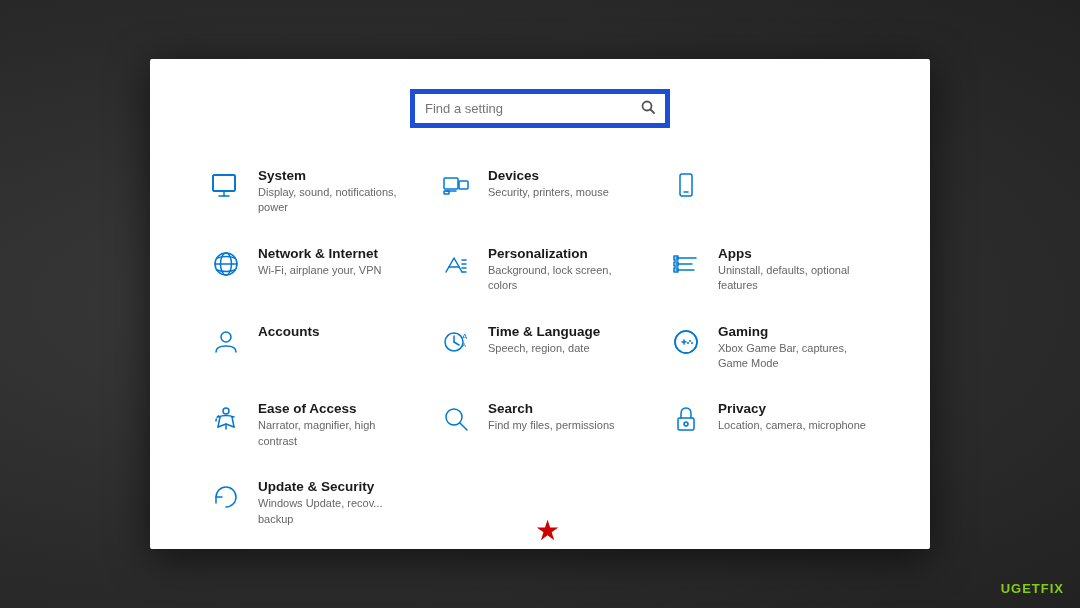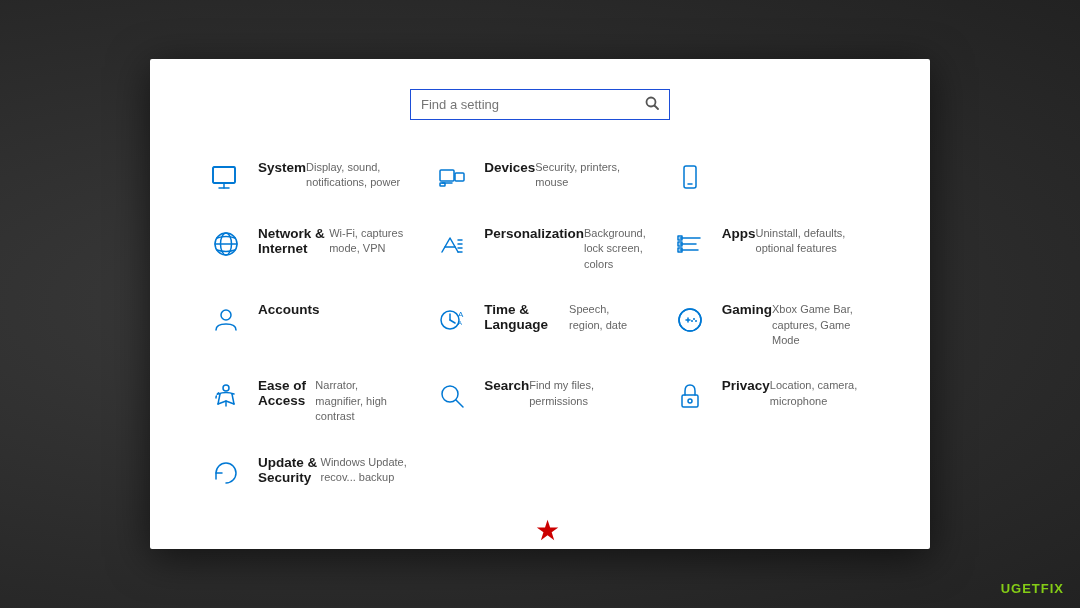--- a/index.html
+++ b/index.html
@@ -29,21 +29,21 @@
       border-radius: 2px;
       box-shadow: 0 8px 40px rgba(0,0,0,0.6);
       display: flex;
       flex-direction: column;
       align-items: center;
       padding: 30px 20px 20px;
     }
     .search-bar-container {
       display: flex;
       align-items: center;
-      border: 1px solid #1d4ed8;
+      border: 5px solid #1d4ed8;
       width: 260px;
       padding: 6px 10px;
       margin-bottom: 30px;
       background: #fff;
     }
     .search-bar-container input {
       border: none;
       outline: none;
       flex: 1;
       font-size: 13px;
@@ -82,20 +82,21 @@
       width: 32px;
       height: 32px;
       fill: none;
       stroke: #0078d4;
       stroke-width: 1.5;
       stroke-linecap: round;
       stroke-linejoin: round;
     }
     .item-text {
       display: flex;
+      flex-direction: column;
     }
     .item-title {
       font-size: 13.5px;
       font-weight: 600;
       color: #1a1a1a;
       margin-bottom: 2px;
     }
     .item-desc {
       font-size: 11px;
       color: #666;
@@ -183,21 +184,21 @@
         <svg viewBox="0 0 32 32">
           <circle cx="16" cy="16" r="11"></circle>
           <ellipse cx="16" cy="16" rx="5.5" ry="11"></ellipse>
           <line x1="5" y1="16" x2="27" y2="16"></line>
           <path d="M7 10 Q16 7 25 10"></path>
           <path d="M7 22 Q16 25 25 22"></path>
         </svg>
       </div>
       <div class="item-text">
         <span class="item-title">Network &amp; Internet</span>
-        <span class="item-desc">Wi-Fi, captures mode, VPN</span>
+        <span class="item-desc">Wi-Fi, airplane your, VPN</span>
       </div>
     </div>
 
     <div class="settings-item">
       <div class="item-icon">
         <svg viewBox="0 0 32 32">
           <path d="M6 24 L14 10 L22 24"></path>
           <line x1="9" y1="19" x2="19" y2="19"></line>
           <line x1="22" y1="12" x2="26" y2="12"></line>
           <line x1="22" y1="16" x2="26" y2="16"></line>

